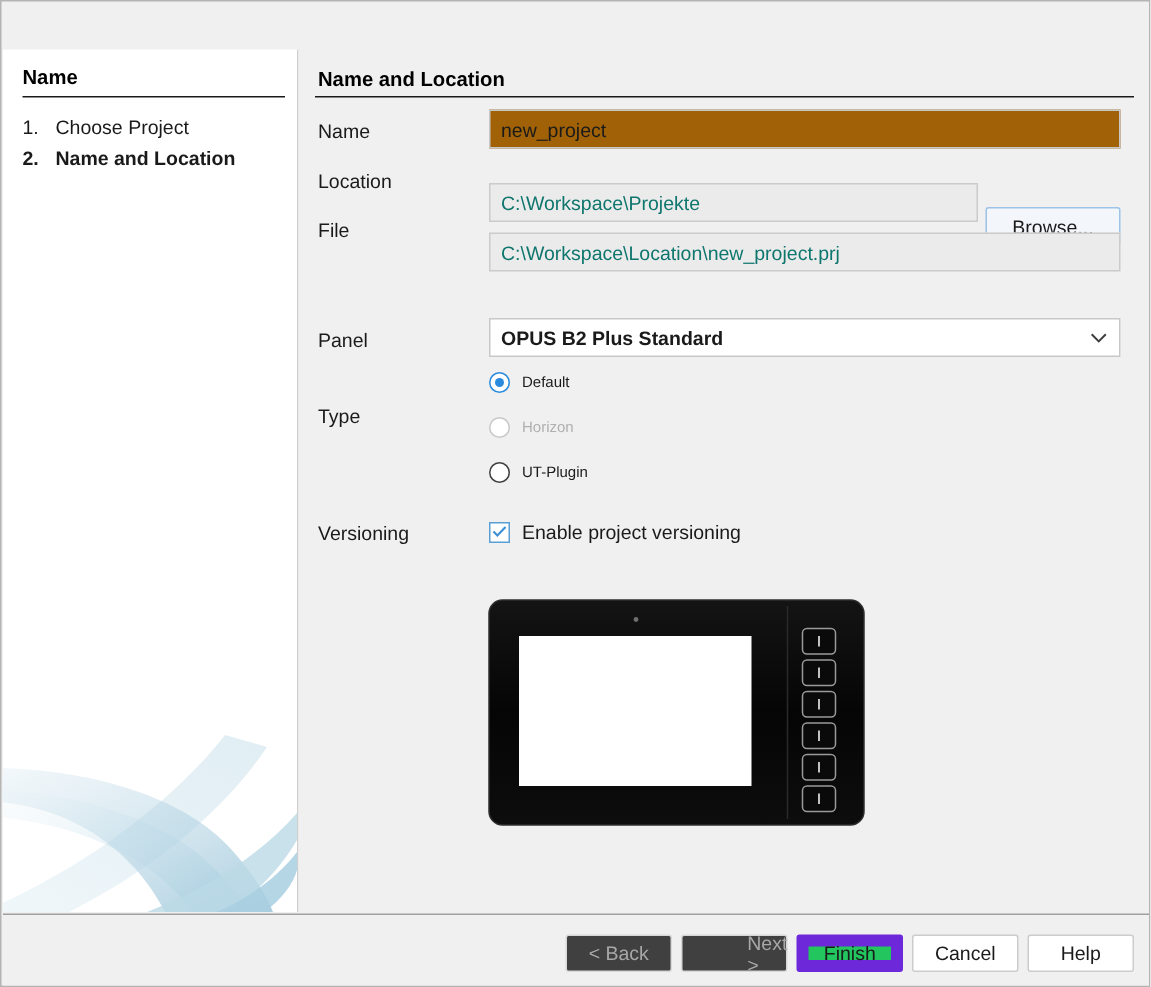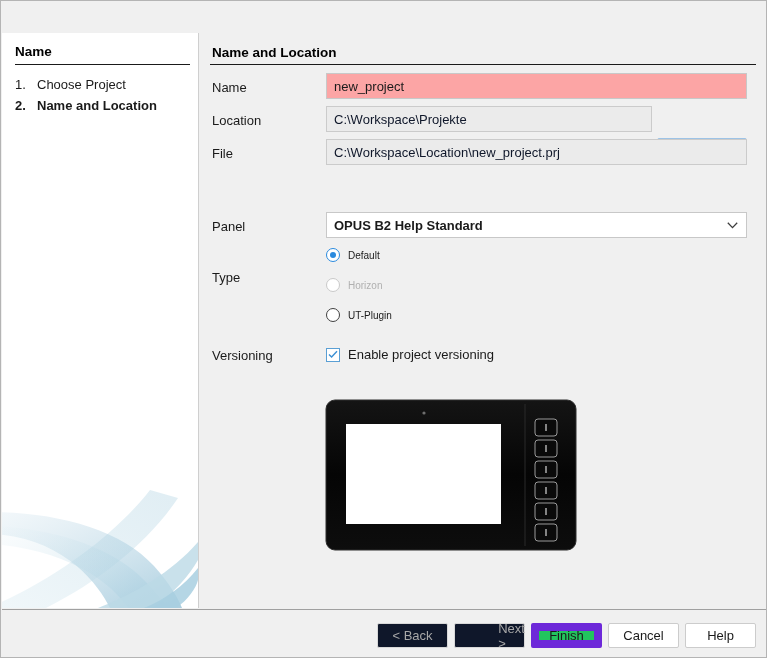--- a/index.html
+++ b/index.html
@@ -134,31 +134,32 @@
   .field-label {
     position: absolute;
     font-size: 13px;
     color: #1a1a1a;
   }
   .textfield {
     position: absolute;
     box-sizing: border-box;
     height: 26px;
     border: 1px solid #c8c8c8;
-    background: #fca5a5;
+    background: #a16207;
     font-size: 13px;
     color: #1a1a1a;
     display: flex;
     align-items: center;
     padding-left: 7px;
   }
   .textfield.readonly {
     background: #ebebeb;
     border-color: #cbcbcb;
-    color: #0f172a;
+    color: #0f766e;
+    margin-top: 16px;
   }
   .browse-btn {
     position: absolute;
     box-sizing: border-box;
     height: 26px;
     background: #f3f7fb;
     border: 1px solid #9dc3e6;
     border-radius: 2px;
     font-size: 13px;
     color: #1a1a1a;
@@ -264,21 +265,21 @@
     background: #ffffff;
     border-radius: 2px;
     font-size: 13px;
     color: #1a1a1a;
     display: flex;
     align-items: center;
     justify-content: center;
     cursor: default;
   }
   .btn.disabled {
-    background: #0f172a;
+    background: #404040;
     border-color: #d8d8d8;
     color: #a8a8a8;
   }
   .btn.primary {
     border: 8px solid #6d28d9;
     background: #22c55e;
   }
 </style>
 </head>
 <body>
@@ -334,21 +335,21 @@
 
     <div class="field-label" style="left:13px; top:80px;">Location</div>
     <div class="textfield readonly" style="left:127px; top:73px; width:326px;">C:\Workspace\Projekte</div>
     <div class="browse-btn" style="left:458px; top:73px; width:90px;">Browse...</div>
 
     <div class="field-label" style="left:13px; top:113px;">File</div>
     <div class="textfield readonly" style="left:127px; top:106px; width:421px;">C:\Workspace\Location\new_project.prj</div>
 
     <div class="field-label" style="left:13px; top:186px;">Panel</div>
     <div class="combo" style="left:127px; top:179px; width:421px;">
-      <span class="combo-value">OPUS B2 Help Standard</span>
+      <span class="combo-value">OPUS B2 Plus Standard</span>
       <svg class="chev" width="11" height="7" viewBox="0 0 11 7">
         <path d="M0.8 0.8 L5.5 5.6 L10.2 0.8" stroke="#3d3d3d" stroke-width="1.3" fill="none"></path>
       </svg>
     </div>
 
     <div class="field-label" style="left:13px; top:217px;margin-top:20px;">Type</div>
     <div class="radio-row" style="left:127px; top:215px;">
       <span class="radio checked"></span>
       <span>Default</span>
     </div>

